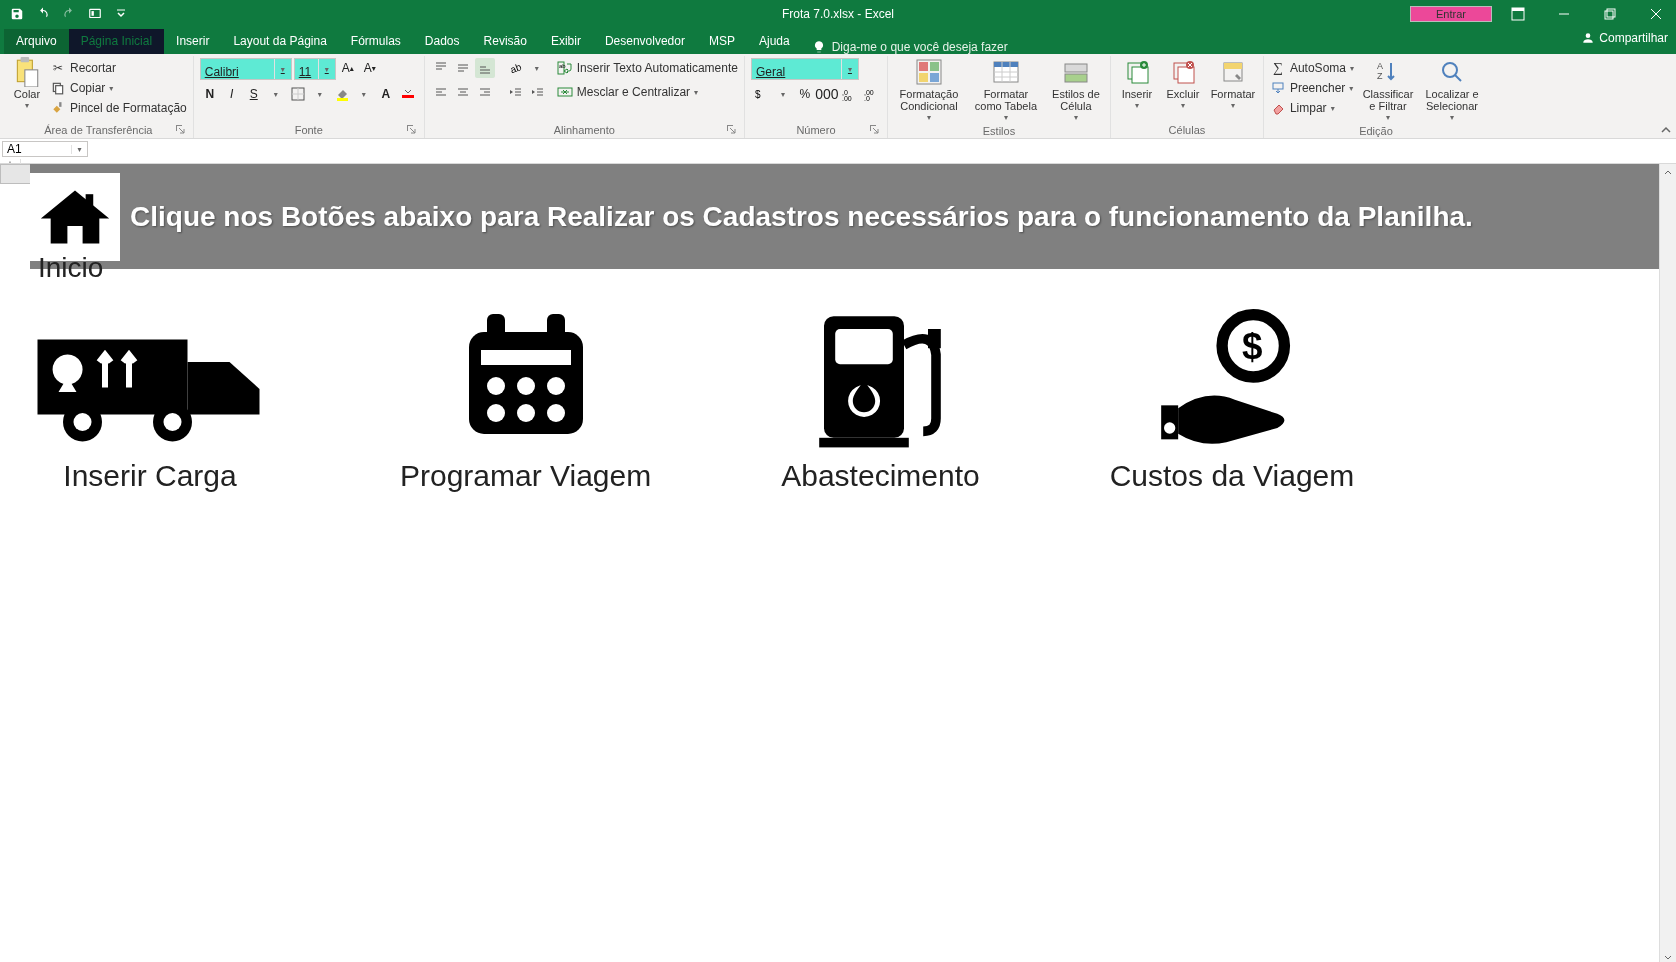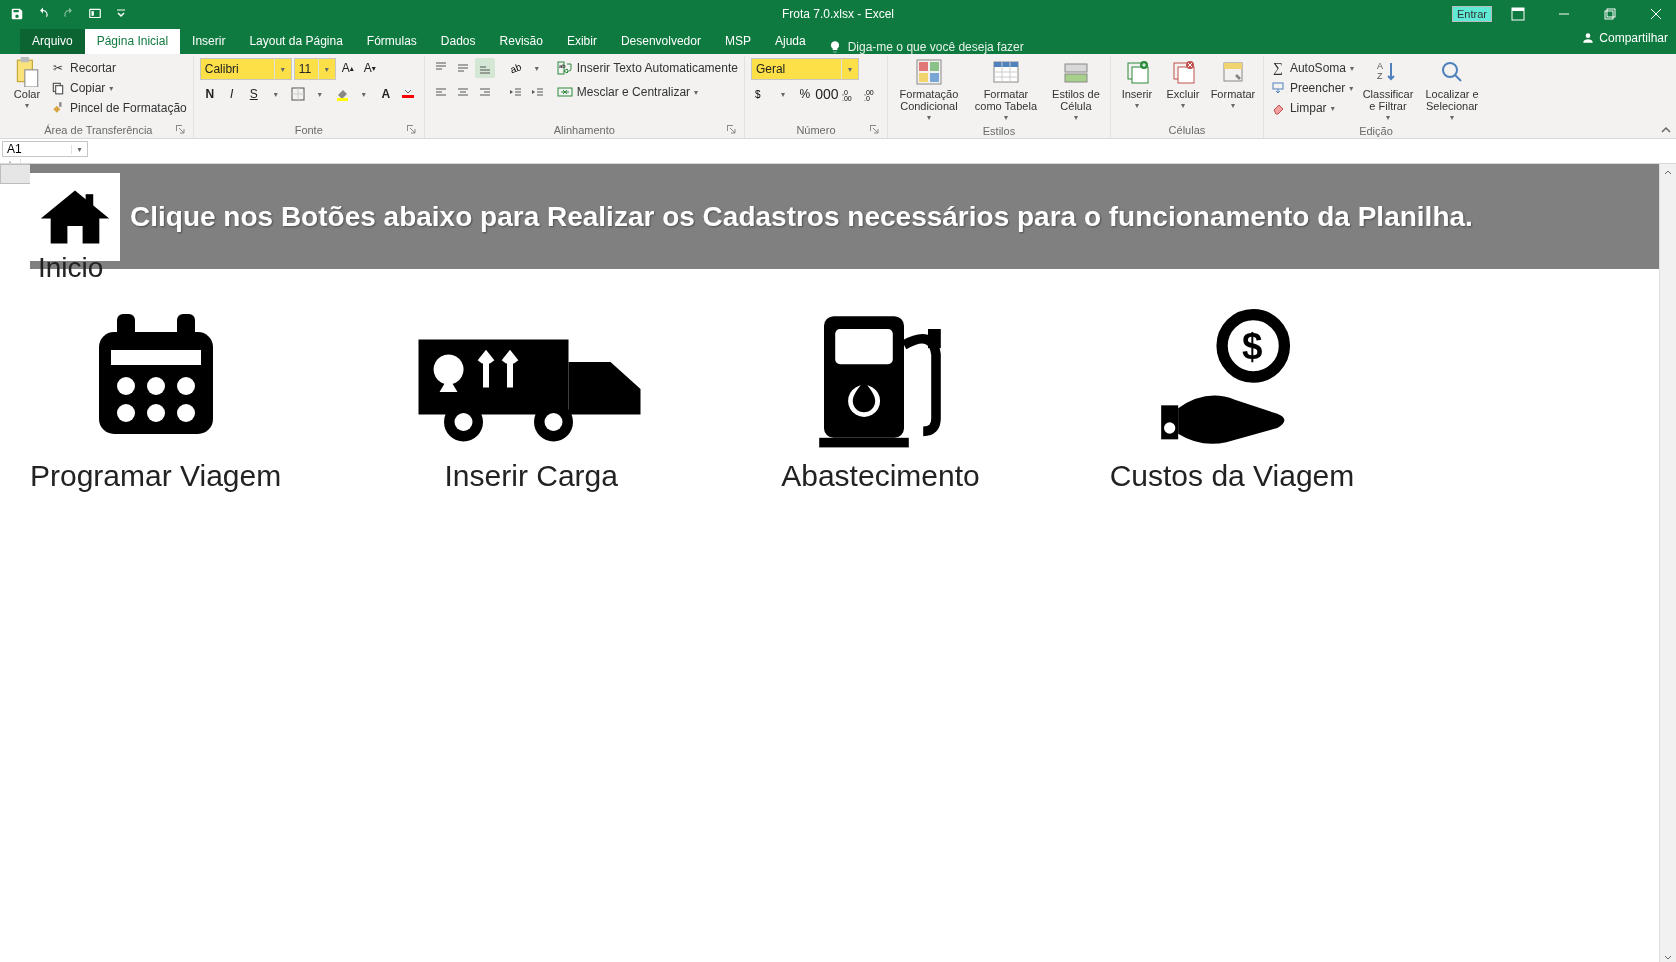--- a/index.html
+++ b/index.html
@@ -2,41 +2,41 @@
 <html><head>
 <meta charset="utf-8">
 <style>
   html,body{margin:0;padding:0;font-family:"Segoe UI",Tahoma,sans-serif;font-size:12px;color:#222;background:#fff;width:1676px;height:962px;overflow:hidden;}
   .titlebar{background:#0f7a3f;height:28px;display:flex;align-items:center;color:#fff;position:relative;}
   .qat{display:flex;align-items:center;gap:8px;padding:0 8px;}
   .qat-btn{width:18px;height:18px;display:flex;align-items:center;justify-content:center;cursor:pointer;}
   .qat-btn svg{fill:#fff;}
   .title-center{position:absolute;left:0;right:0;text-align:center;pointer-events:none;font-size:12px;}
   .title-right{position:absolute;right:0;display:flex;align-items:center;gap:6px;}
-  .entrar{background:#5eead4;color:#333;padding:1px 4px;border:1px solid #bbb;font-size:11px;cursor:pointer;}
+  .entrar{background:#ec4899;color:#333;padding:1px 25px;border:1px solid #bbb;font-size:11px;cursor:pointer;}
   .winbtn{width:40px;height:28px;display:flex;align-items:center;justify-content:center;cursor:pointer;}
   .winbtn svg{fill:#fff;}
-  .tabs{background:#0f7a3f;height:26px;display:flex;align-items:flex-end;color:#fff;padding-left:20px;position:relative;}
+  .tabs{background:#0f7a3f;height:26px;display:flex;align-items:flex-end;color:#fff;padding-left:4px;position:relative;}
   .tab{padding:5px 12px 6px;font-size:12px;cursor:pointer;white-space:nowrap;}
   .tab.file{background:#0c6433;}
-  .tab.active{background:#ffffff;color:#0f7a3f;}
+  .tab.active{background:#0f172a;color:#0f7a3f;}
   .tab-spacer{flex:1;}
   .tellme{display:flex;align-items:center;gap:6px;color:#e6f2e9;font-size:12px;padding:0 10px;justify-content:center;}
   .share{position:absolute;right:8px;top:3px;display:flex;align-items:center;gap:4px;color:#fff;font-size:12px;cursor:pointer;}
   .ribbon{background:#f3f2f1;border-bottom:1px solid #d9d9d9;height:82px;display:flex;align-items:stretch;padding:2px 4px 0 4px;position:relative;}
   .group{border-right:1px solid #e1e1e1;padding:2px 6px 0 6px;display:flex;flex-direction:column;justify-content:space-between;}
   .group-body{display:flex;align-items:flex-start;gap:6px;flex:1;}
   .group-title{text-align:center;font-size:11px;color:#6a6a6a;padding:1px 0 2px;position:relative;}
   .group-title .dlg{position:absolute;right:0;top:1px;width:12px;height:12px;}
   .group-title .dlg svg{width:10px;height:10px;}
   .bigbtn{display:flex;flex-direction:column;align-items:center;width:54px;cursor:pointer;font-size:11px;line-height:12px;text-align:center;color:#333;}
   .bigbtn .ic{width:28px;height:28px;margin-bottom:2px;display:flex;align-items:center;justify-content:center;}
   .smrow{display:flex;align-items:center;gap:4px;height:20px;font-size:12px;color:#333;cursor:pointer;}
   .smrow .ic{width:16px;height:16px;display:flex;align-items:center;justify-content:center;}
-  .dd{display:flex;align-items:center;border:1px solid #c8c6c4;height:20px;background:#fde047;}
+  .dd{display:flex;align-items:flex-end;border:1px solid #c8c6c4;height:20px;background:#5eead4;text-decoration:underline;}
   .dd span.val{padding:0 4px;font-size:12px;}
   .dd .arr{width:16px;display:flex;align-items:center;justify-content:center;border-left:1px solid #e1e1e1;height:100%;}
   .toolrow{display:flex;gap:2px;}
   .tbtn{width:20px;height:20px;display:flex;align-items:center;justify-content:center;border-radius:2px;cursor:pointer;}
   .collapse{position:absolute;right:4px;bottom:2px;cursor:pointer;}
   .fxbar{height:24px;border-bottom:1px solid #d9d9d9;display:flex;align-items:stretch;background:#fff;flex-direction:column;}
   .namebox{width:84px;border:1px solid #c8c6c4;margin:2px;display:flex;align-items:center;}
   .namebox input{border:none;width:60px;font-size:12px;padding:0 4px;outline:none;}
   .namebox .arr{width:16px;text-align:center;border-left:1px solid #e1e1e1;}
   .fxsep{width:20px;display:flex;align-items:center;justify-content:center;border-right:1px solid #e1e1e1;color:#888;}
@@ -569,52 +569,52 @@
           <path d="M50 5 L95 42 H82 V75 H60 V52 H40 V75 H18 V42 H5 Z" fill="#000"></path>
           <rect x="64" y="10" width="10" height="18" fill="#000"></rect>
         </svg>
       </div>
       <div class="msg">Clique nos Botões abaixo para Realizar os Cadastros necessários para o funcionamento da Planilha.</div>
     </div>
     <div class="iniciolabel">Inicio</div>
 
     <div class="cards">
       <div class="card">
+        <div class="ic" style="width:240px">
+          <svg width="240" height="150" viewBox="0 0 160 100">
+              <rect x="5" y="25" width="100" height="50" fill="#000"></rect>
+              <path d="M105 40 h28 l20 18 v17 h-48 z" fill="#000"></path>
+              <circle cx="35" cy="80" r="13" fill="#000"></circle>
+              <circle cx="35" cy="80" r="6" fill="#fff"></circle>
+              <circle cx="95" cy="80" r="13" fill="#000"></circle>
+              <circle cx="95" cy="80" r="6" fill="#fff"></circle>
+              <path d="M25 35 a10 10 0 1 0 0.1 0 M25 50 l-6 10 h12 z" fill="#fff"></path>
+              <path d="M50 35 v22 M46 40 l4-5 4 5 M66 35 v22 M62 40 l4-5 4 5" stroke="#fff" stroke-width="4" fill="none"></path>
+            </svg>
+        </div>
+        <div class="lbl">Inserir Carga</div>
+      </div>
+      <div class="card">
         <div class="ic">
           <svg width="150" height="150" viewBox="0 0 100 100">
               <rect x="12" y="20" width="76" height="68" rx="10" fill="#000"></rect>
               <rect x="24" y="8" width="12" height="20" rx="4" fill="#000"></rect>
               <rect x="64" y="8" width="12" height="20" rx="4" fill="#000"></rect>
               <rect x="20" y="32" width="60" height="10" fill="#fff"></rect>
               <circle cx="30" cy="56" r="6" fill="#fff"></circle>
               <circle cx="50" cy="56" r="6" fill="#fff"></circle>
               <circle cx="70" cy="56" r="6" fill="#fff"></circle>
               <circle cx="30" cy="74" r="6" fill="#fff"></circle>
               <circle cx="50" cy="74" r="6" fill="#fff"></circle>
               <circle cx="70" cy="74" r="6" fill="#fff"></circle>
             </svg>
         </div>
         <div class="lbl">Programar Viagem</div>
       </div>
       <div class="card">
-        <div class="ic" style="width:240px">
-          <svg width="240" height="150" viewBox="0 0 160 100">
-              <rect x="5" y="25" width="100" height="50" fill="#000"></rect>
-              <path d="M105 40 h28 l20 18 v17 h-48 z" fill="#000"></path>
-              <circle cx="35" cy="80" r="13" fill="#000"></circle>
-              <circle cx="35" cy="80" r="6" fill="#fff"></circle>
-              <circle cx="95" cy="80" r="13" fill="#000"></circle>
-              <circle cx="95" cy="80" r="6" fill="#fff"></circle>
-              <path d="M25 35 a10 10 0 1 0 0.1 0 M25 50 l-6 10 h12 z" fill="#fff"></path>
-              <path d="M50 35 v22 M46 40 l4-5 4 5 M66 35 v22 M62 40 l4-5 4 5" stroke="#fff" stroke-width="4" fill="none"></path>
-            </svg>
-        </div>
-        <div class="lbl">Inserir Carga</div>
-      </div>
-      <div class="card">
         <div class="ic">
           <svg width="160" height="160" viewBox="0 0 100 100">
               <rect x="15" y="12" width="50" height="76" rx="6" fill="#000"></rect>
               <rect x="12" y="88" width="56" height="6" fill="#000"></rect>
               <rect x="22" y="20" width="36" height="22" rx="3" fill="#fff"></rect>
               <path d="M40 55 a10 10 0 1 0 0.1 0" fill="#fff"></path>
               <path d="M40 52 c-4 6-7 9-7 13 a7 7 0 0 0 14 0 c0-4-3-7-7-13z" fill="#000"></path>
               <path d="M65 30 q18 -10 20 6 v40 q0 8 -8 8" fill="none" stroke="#000" stroke-width="6"></path>
               <rect x="80" y="20" width="8" height="12" fill="#000"></rect>
             </svg>

